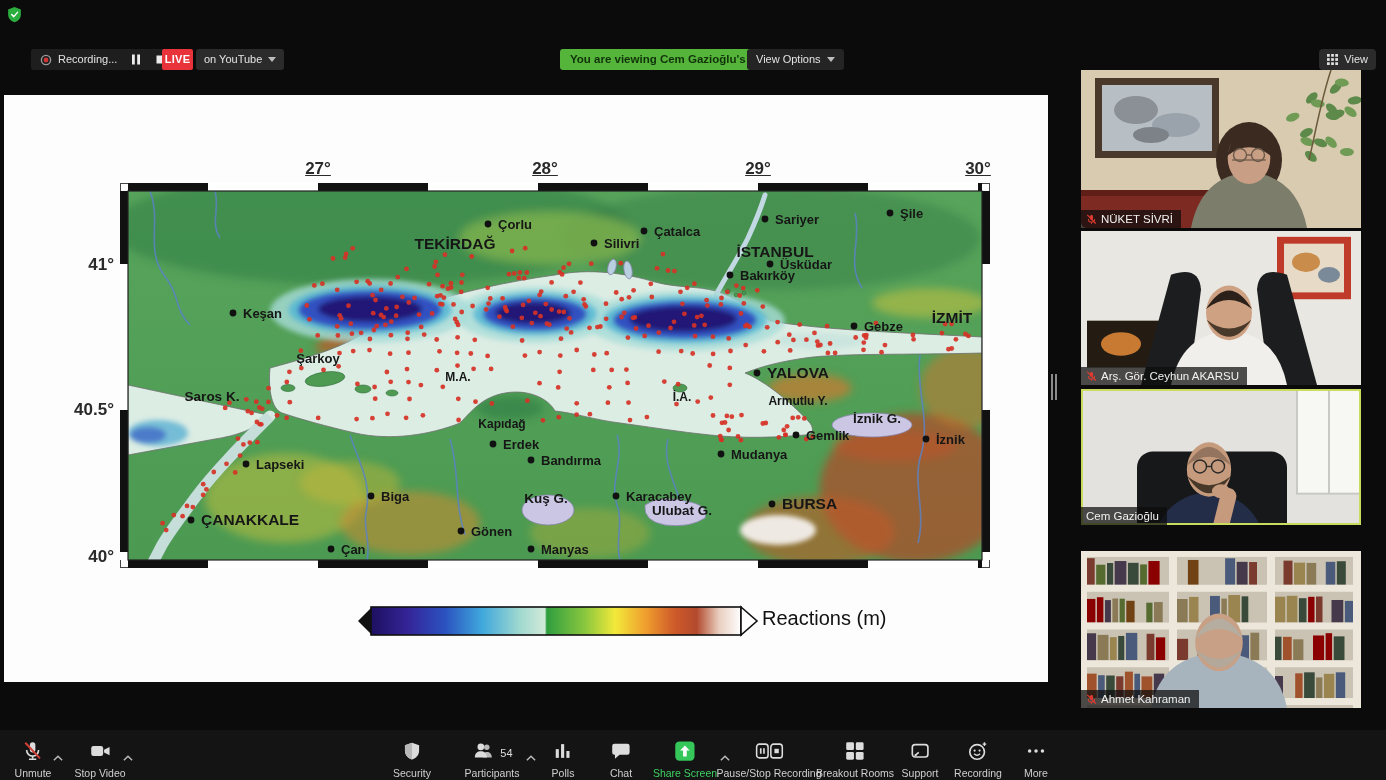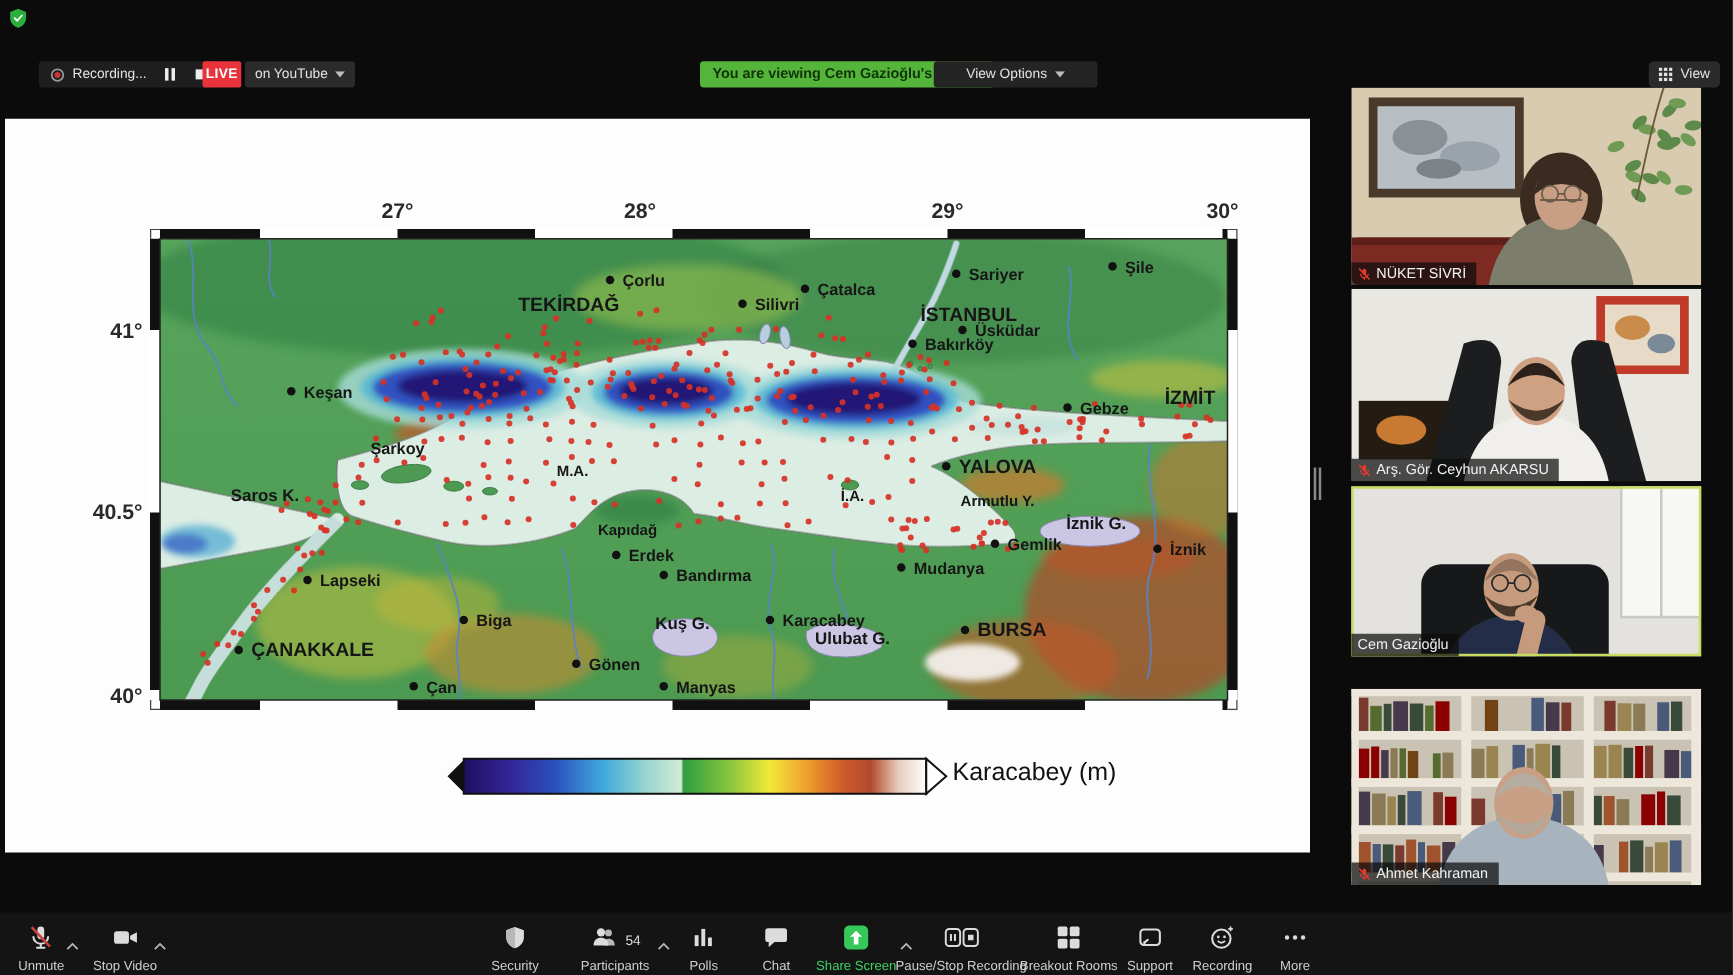--- a/index.html
+++ b/index.html
@@ -10,28 +10,28 @@
   .tb{position:absolute;display:flex;align-items:center;gap:6px;height:21px;top:5px;
       font-size:11px;color:#e3e3e3;white-space:nowrap;margin-top:44px;}
   .tb .lbl{line-height:21px;}
   .shield-wrap{position:absolute;left:6px;top:6px;width:17px;height:17px;}
   .rec-pill{left:31px;background:#1e1e1e;border-radius:3px;padding:0 9px;}
   .live-badge{left:162px;width:31px;justify-content:center;background:#e8333a;border-radius:2px;
               color:#fff;font-weight:bold;letter-spacing:.3px;}
   .yt-pill{left:196px;background:#2b2b2b;border-radius:3px;padding:0 8px;}
   .banner{left:560px;background:#55b43a;border-radius:3px;padding:0 10px;color:#10330a;
           font-weight:bold;font-size:11.5px;}
-  .viewopts{left:747px;background:#242424;border-radius:3px;padding:0 26px;}
+  .viewopts{left:747px;background:#242424;border-radius:3px;padding:0 9px;}
   .viewbtn{right:10px;background:#2b2b2b;border-radius:4px;padding:0 8px;}
   .icon-btn{display:inline-flex;align-items:center;cursor:default;}
 
   
   .shared{position:absolute;left:4px;top:95px;width:1044px;height:587px;background:#fdfdfd;}
   .lon-tick{position:absolute;width:60px;text-align:center;font-size:17px;font-weight:bold;
-            color:#2a2a2a;top:64px;font-family:"Liberation Sans",sans-serif;}
+            color:#2a2a2a;top:64px;font-family:"Liberation Sans",sans-serif;text-decoration:underline;}
   .lat-tick{position:absolute;width:64px;text-align:right;font-size:17px;font-weight:bold;color:#2a2a2a;}
   .map-svg{position:absolute;left:116px;top:88px;}
   .cbar-svg{position:absolute;left:344px;top:504px;}
   .cbar-label{position:absolute;left:758px;top:506px;height:34px;line-height:34px;
               font-size:20px;color:#111;}
 
   
   .tile{position:absolute;left:1081px;width:280px;background:#222;overflow:hidden;}
   .tile.active{outline:2px solid #c9dc60;outline-offset:-2px;}
   .nametag{position:absolute;left:0;bottom:0;display:flex;align-items:center;gap:4px;
@@ -120,21 +120,21 @@
           <rect x="4.5" y="9" width="3" height="3"></rect>
           <rect x="9" y="9" width="3" height="3"></rect>
         </g>
     </svg>
     <span class="lbl">View</span>
   </div>
 
   <div class="shared">
     <div id="lon-ticks">
         <div class="lon-tick" style="left: 284px;">27°</div>
-        <div class="lon-tick" style="left: 478px;">28°</div>
+        <div class="lon-tick" style="left: 511px;">28°</div>
         <div class="lon-tick" style="left: 724px;">29°</div>
         <div class="lon-tick" style="left: 944px;">30°</div>
       </div>
     <div id="lat-ticks">
         <div class="lat-tick" style="left: 46px; top: 160px;">41°</div>
         <div class="lat-tick" style="left: 46px; top: 305px;">40.5°</div>
         <div class="lat-tick" style="left: 46px; top: 452px;">40°</div>
       </div>
 
     <svg class="map-svg" id="map" width="870" height="385" viewBox="0 0 870 385">
@@ -703,21 +703,21 @@
             <stop offset="0.82" stop-color="#cf5a2a"></stop>
             <stop offset="0.88" stop-color="#b34a2e"></stop>
             <stop offset="0.94" stop-color="#e8cdbd"></stop>
             <stop offset="1" stop-color="#ffffff"></stop>
           </linearGradient>
         </defs>
       <path d="M24,8 L10,22 L24,36 Z" fill="#111"></path>
       <rect x="23" y="8" width="370" height="28" fill="url(#cbg)" stroke="#111" stroke-width="1.6"></rect>
       <path d="M393,8 L409,22 L393,36 Z" fill="#fff" stroke="#111" stroke-width="1.6"></path>
     </svg>
-    <div class="cbar-label">Karacabey (m)</div>
+    <div class="cbar-label">Reactions (m)</div>
   </div>
 
   <div class="divider">
       <i></i>
       <i></i>
     </div>
 
   <div id="tiles">
       <div class="tile" style="top: 70px; height: 158px;"><svg width="280" height="158" viewBox="0 0 280 158" preserveAspectRatio="none">
           <rect x="0" y="0" width="280" height="158" fill="#d8cbb0"></rect>

